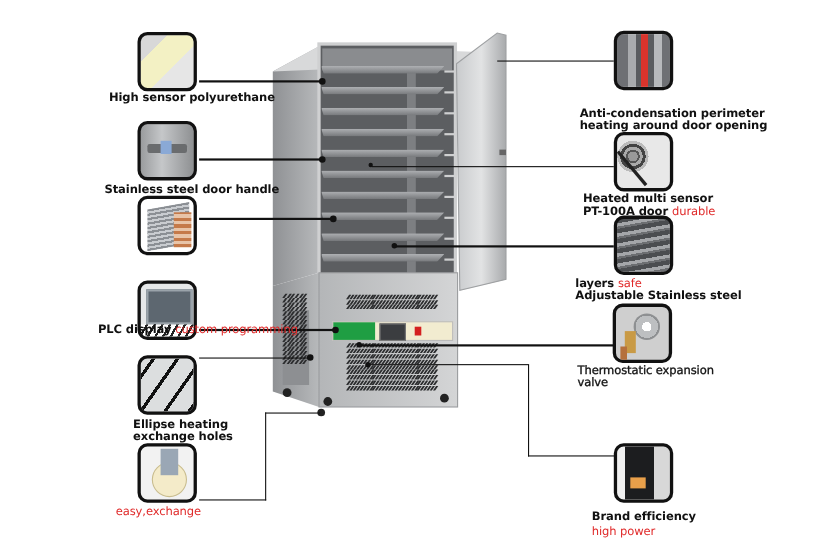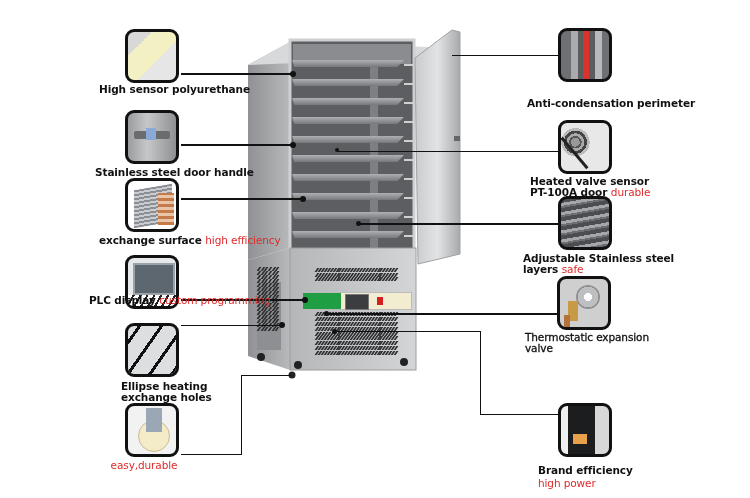--- a/index.html
+++ b/index.html
@@ -572,21 +572,20 @@
 </div>
 <div class="lbl" style="left:95px;top:167px;">
   <span>Stainless steel door handle</span>
 </div>
 
 <div class="thumb" style="left:125px;top:178px;background:#fff;">
   <span style="position:absolute;left:6px;top:6px;width:38px;height:38px;background:repeating-linear-gradient(0deg,#8b8f94 0 2px,#c9ccd0 2px 4px);transform:skewY(-10deg);"></span>
   <span style="position:absolute;left:30px;top:12px;width:16px;height:32px;background:repeating-linear-gradient(0deg,#c57a4a 0 3px,#e8c4a8 3px 6px);"></span>
 </div>
 <div class="lbl" style="left:99px;top:235px;">
-  <div><span>exchange surface</span> <span class="red">high efficiency</span></div>
 </div>
 
 <div class="thumb" style="left:125px;top:255px;background:#e6e8e9;">
   <span style="position:absolute;left:5px;top:5px;width:38px;height:28px;background:#5d6770;border:2px solid #9aa3aa;"></span>
   <span style="position:absolute;left:0;top:37px;width:48px;height:11px;background:repeating-linear-gradient(120deg,#fff 0 4px,#222 4px 6px);"></span>
 </div>
 <div class="lbl" style="left:89px;top:295px;">
   <span>PLC display</span> <span class="red">custom programming</span>
 </div>
 
@@ -596,44 +595,45 @@
 <div class="lbl" style="left:121px;top:381px;">
   <div>Ellipse heating</div>
   <div>exchange holes</div>
 </div>
 
 <div class="thumb" style="left:125px;top:403px;background:#f2f2f2;">
   <span style="position:absolute;left:10px;top:14px;width:30px;height:30px;border-radius:50%;background:#f4ebc9;border:1px solid #c9bd8f;"></span>
   <span style="position:absolute;left:18px;top:2px;width:16px;height:24px;background:#9aa7b5;"></span>
 </div>
 <div class="lbl" style="left:89px;top:460px;text-align:center;width:180px;">
-  <div class="red" style="margin-left:-70px;">easy,durable</div>
+  <div class="red" style="margin-left:-70px;">easy,exchange</div>
 </div>
 
 <div class="thumb" style="left:558px;top:28px;background:linear-gradient(90deg,#6e7074 0 20%,#a9abae 20% 35%,#5a5c60 35% 45%,#d9342c 45% 58%,#5a5c60 58% 70%,#b7b9bc 70% 85%,#6e7074 85%);">
   <span></span>
 </div>
 <div class="lbl" style="left:507px;top:98px;margin-left:20px;">
   <div>Anti-condensation perimeter</div>
+  <div>heating around door opening</div>
 </div>
 
 <div class="thumb" style="left:558px;top:120px;background:radial-gradient(circle at 30% 40%,#999 0 10%,#555 10% 14%,#aaa 14% 20%,#444 20% 26%,#bbb 26% 32%,#e8e8e8 32%);">
   <span style="position:absolute;left:12px;top:10px;width:3px;height:40px;background:#222;transform:rotate(-40deg);"></span>
 </div>
 <div class="lbl" style="left:530px;top:176px;">
-  <div>Heated valve sensor</div>
+  <div>Heated multi sensor</div>
   <div><span>PT-100A door</span> <span class="red">durable</span></div>
 </div>
 
 <div class="thumb" style="left:558px;top:196px;background:repeating-linear-gradient(170deg,#4b4d50 0 4px,#a4a6a9 4px 7px,#6c6e71 7px 9px);">
   <span></span>
 </div>
 <div class="lbl" style="left:523px;top:253px;">
+  <div><span>layers</span> <span class="red">safe</span></div>
   <div>Adjustable Stainless steel</div>
-  <div><span>layers</span> <span class="red">safe</span></div>
 </div>
 
 <div class="thumb" style="left:557px;top:276px;background:#cfcfcf;">
   <span style="position:absolute;left:16px;top:6px;width:24px;height:24px;border-radius:50%;background:radial-gradient(circle,#fff 0 25%,#bdbfc1 25% 60%,#8e9092 60%);"></span>
   <span style="position:absolute;left:8px;top:22px;width:10px;height:20px;background:#c99a45;"></span>
   <span style="position:absolute;left:4px;top:36px;width:6px;height:14px;background:#b5703c;"></span>
 </div>
 <div class="lbl" style="left:525px;top:332px;font-weight:normal;-webkit-text-stroke:0.3px #111;">
   <div>Thermostatic expansion</div>
   <div>valve</div>

